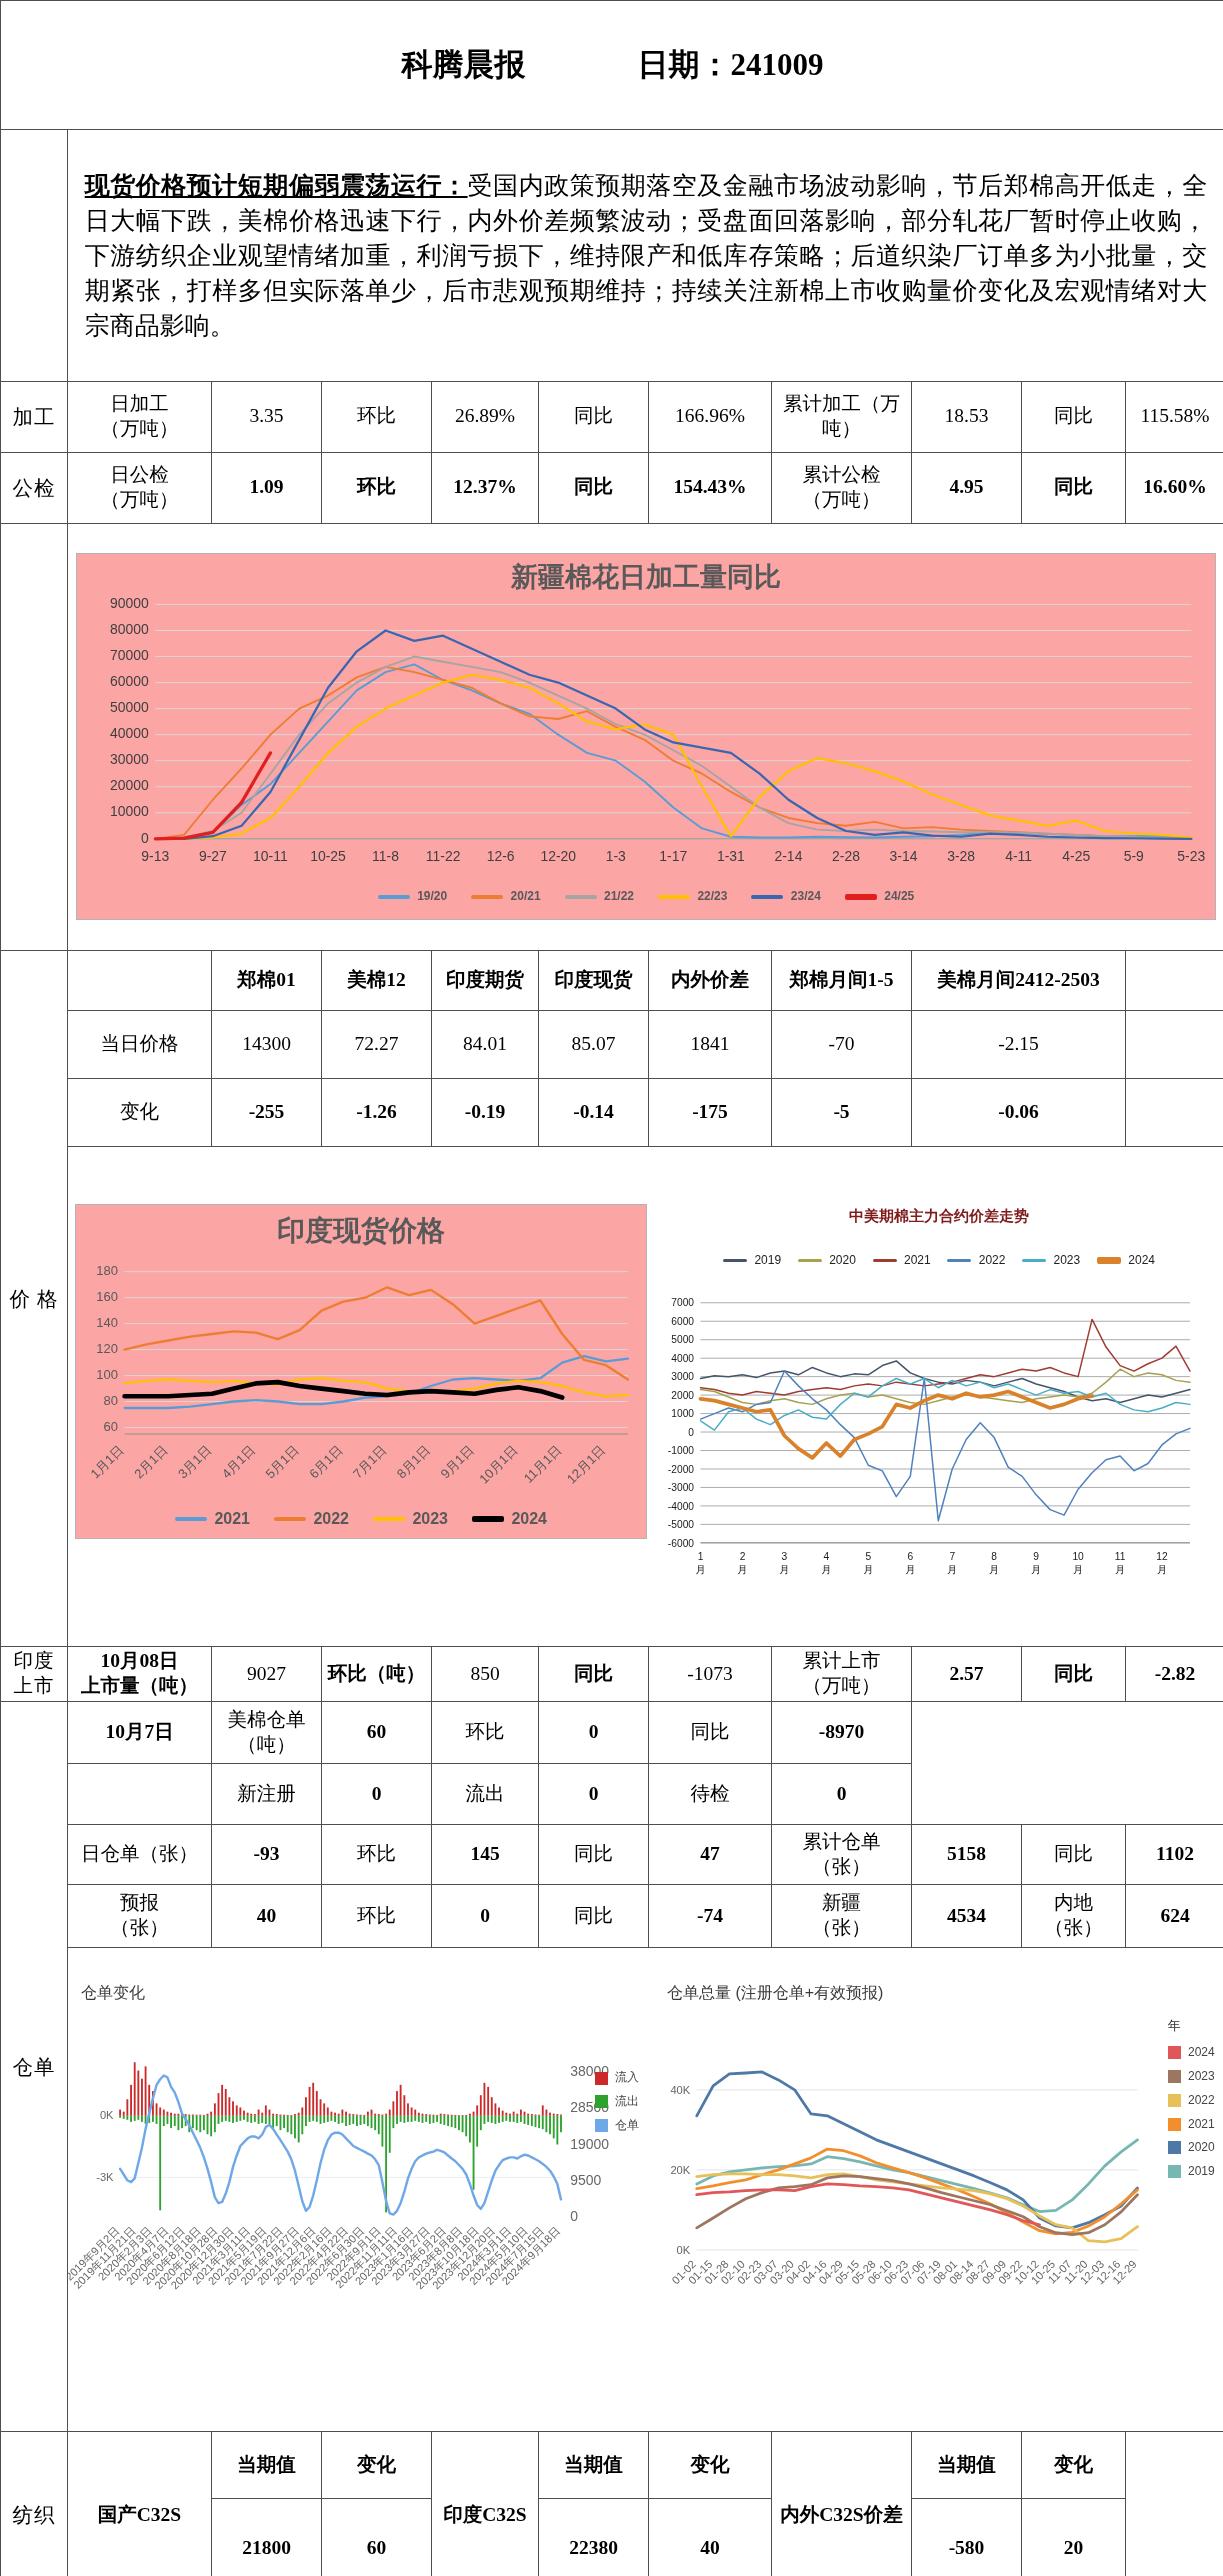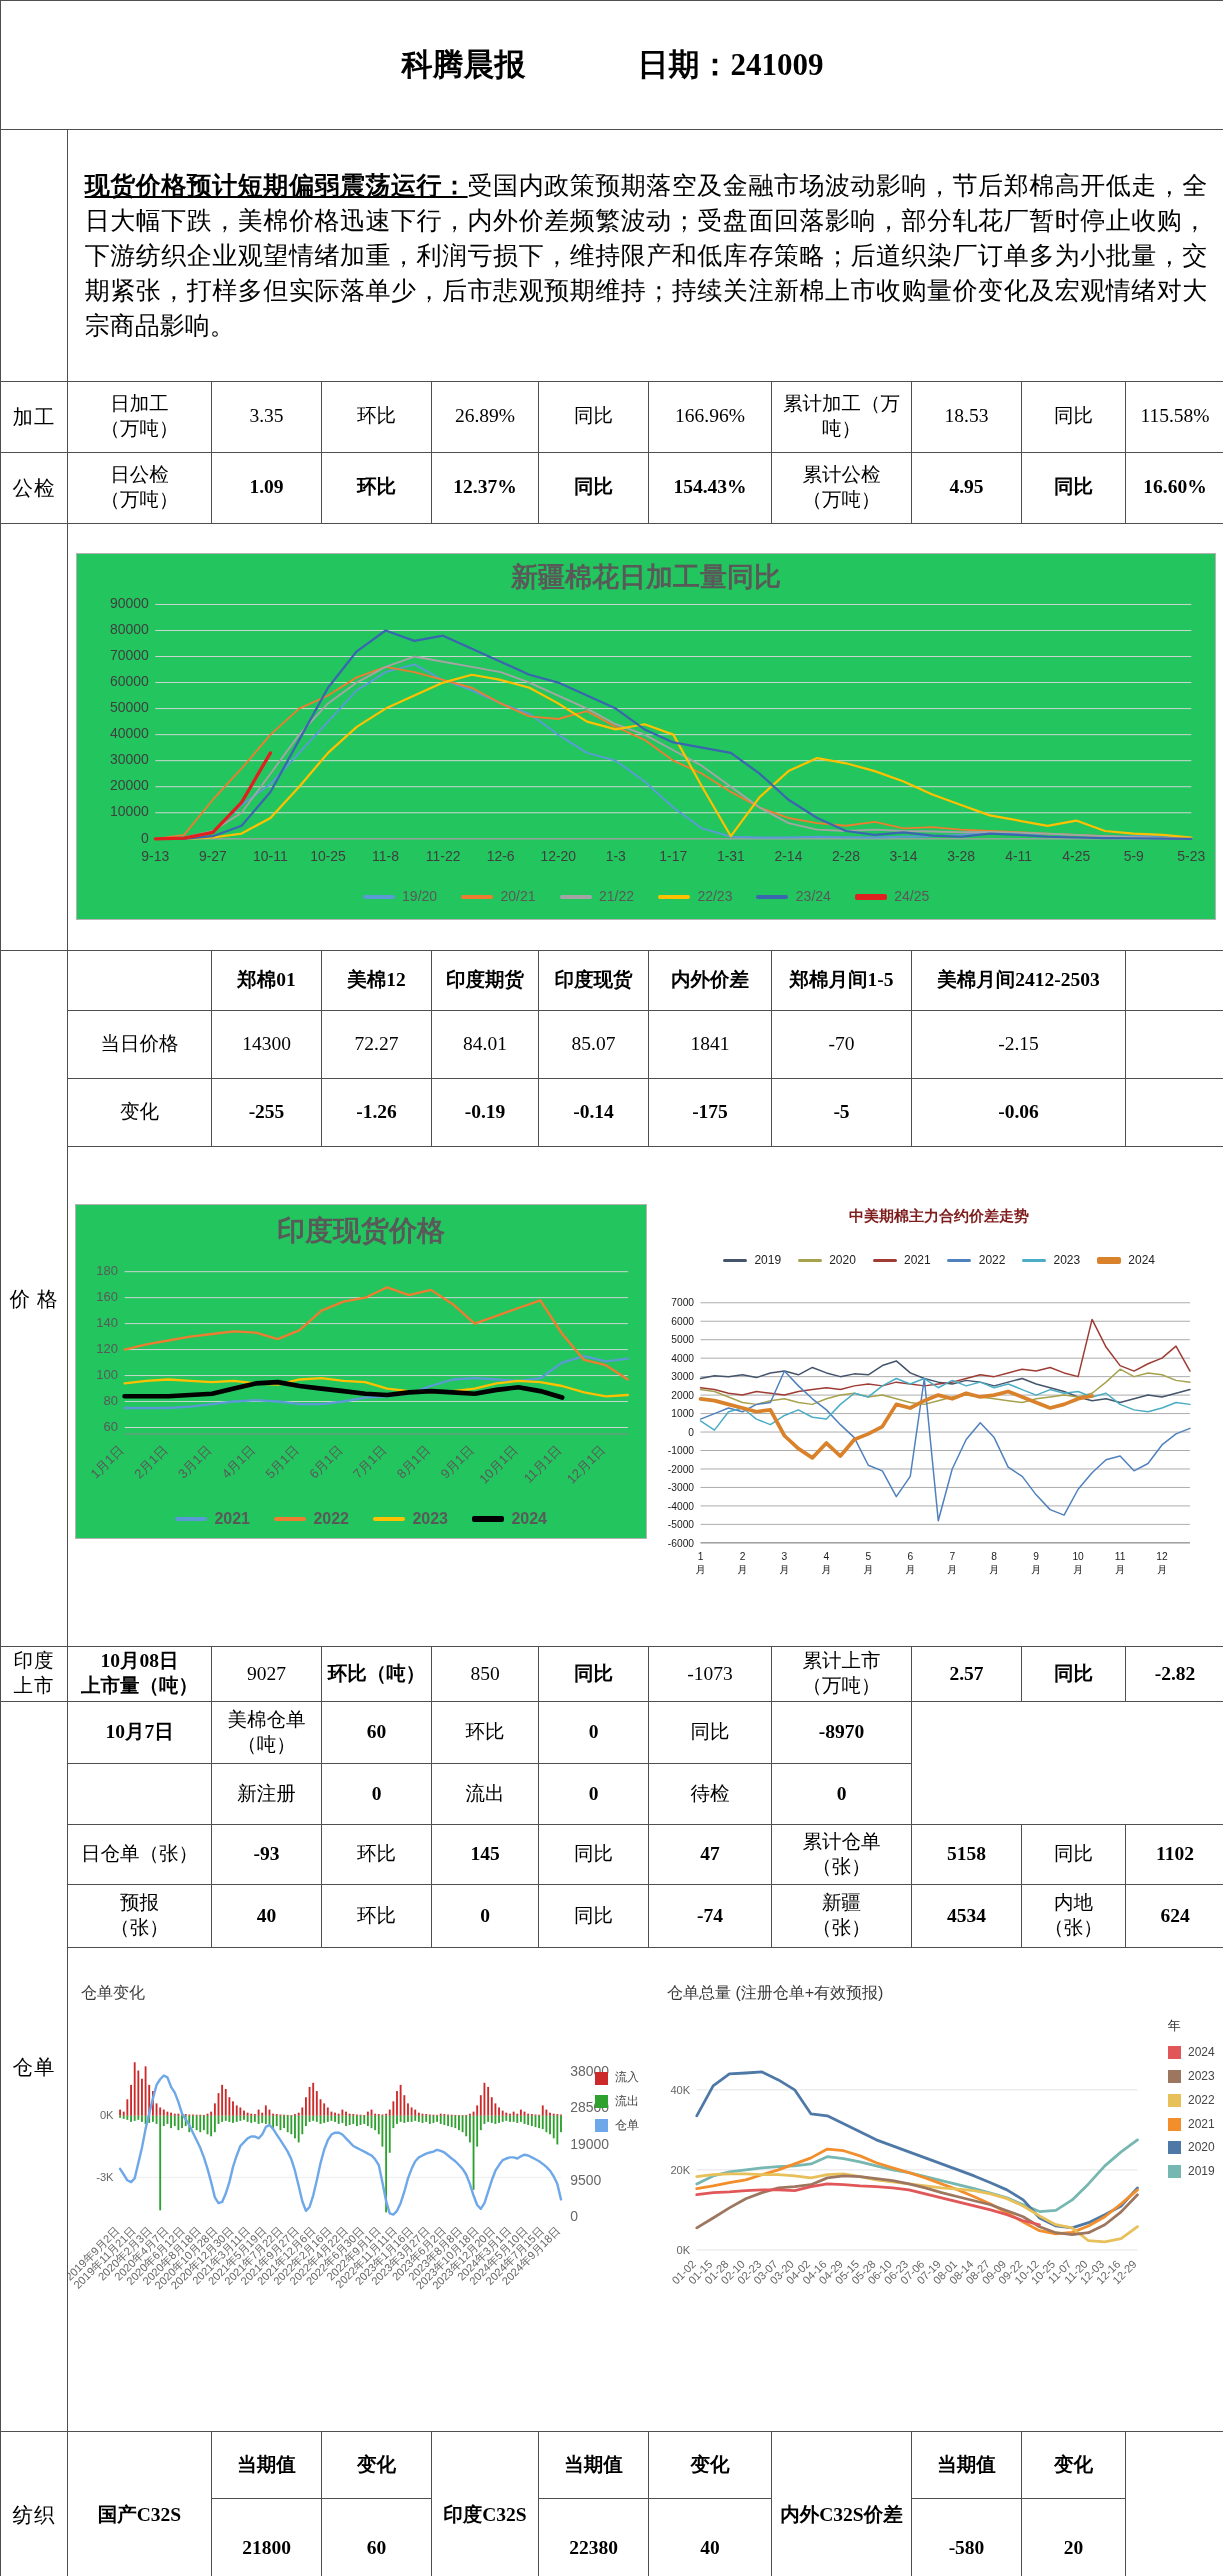--- a/index.html
+++ b/index.html
@@ -12,33 +12,33 @@
   td.sec{font-size:20.5px;letter-spacing:0.9px;}
   td.lefttext{text-align:left;padding:13px 16.7px;}
   .titlebar{display:flex;justify-content:center;align-items:center;gap:112px;height:78px;}
   .titlebar span{font-size:31px;font-weight:bold;}
   .lead{font-weight:bold;text-decoration:underline;}
   .introtxt{font-size:25px;line-height:35px;text-align:justify;}
   td.chartcell{padding:0;position:relative;vertical-align:top;}
   .split{display:flex;width:100%;height:100%;}
   .half-l{width:586px;position:relative;}
   .half-r{width:569px;position:relative;flex:1;}
-  .frame{border:0.9px solid #b3b3b3;display:flex;flex-direction:column;background:#22c55e;}
+  .frame{border:0.9px solid #b3b3b3;display:flex;flex-direction:column;background:#fca5a5;}
   .c0frame{margin:4.7px 8.4px;height:365px;}
   .c1frame{margin:7.4px 7.4px;height:333px;}
   .ctitle{font-family:"Liberation Sans","DejaVu Sans",sans-serif;color:#595959;font-weight:bold;text-align:center;}
   .c0title{font-size:27px;height:43px;line-height:47px;}
   .c1title{font-size:28px;height:47px;line-height:52px;}
   .c2title{font-family:"Liberation Sans","DejaVu Sans",sans-serif;color:#7f1d1d;font-weight:bold;
            font-size:15px;text-align:center;height:22px;line-height:26px;}
   .pbi-title{position:absolute;top:9.3px;left:13px;font-family:"Liberation Sans","DejaVu Sans",sans-serif;
              font-size:16px;color:#3a3a3a;z-index:2;}
   .legend-row{display:flex;justify-content:center;align-items:center;gap:24px;
               font-family:"Liberation Sans","DejaVu Sans",sans-serif;color:#595959;}
-  .c0leg{height:41px;font-size:14px;font-weight:normal;}
+  .c0leg{height:41px;font-size:12px;font-weight:bold;}
   .c1leg{height:39px;font-size:16px;font-weight:bold;}
   .c2leg{height:22px;font-size:12px;color:#222;gap:16.7px;}
   .lg-item{display:flex;align-items:center;gap:7.4px;}
   .sw-line{width:32px;height:3.7px;border-radius:1.9px;display:inline-block;}
   .c2leg .sw-line{width:24px;height:2.8px;}
   .sw-sq{width:13px;height:13px;display:inline-block;}
   .vleg{position:absolute;display:flex;flex-direction:column;align-items:flex-start;gap:8.4px;
         font-family:"Liberation Sans","DejaVu Sans",sans-serif;font-size:12px;color:#444;z-index:2;}
   .vleg4{right:15px;top:97px;}
   .vleg5{right:9.3px;top:45px;}

